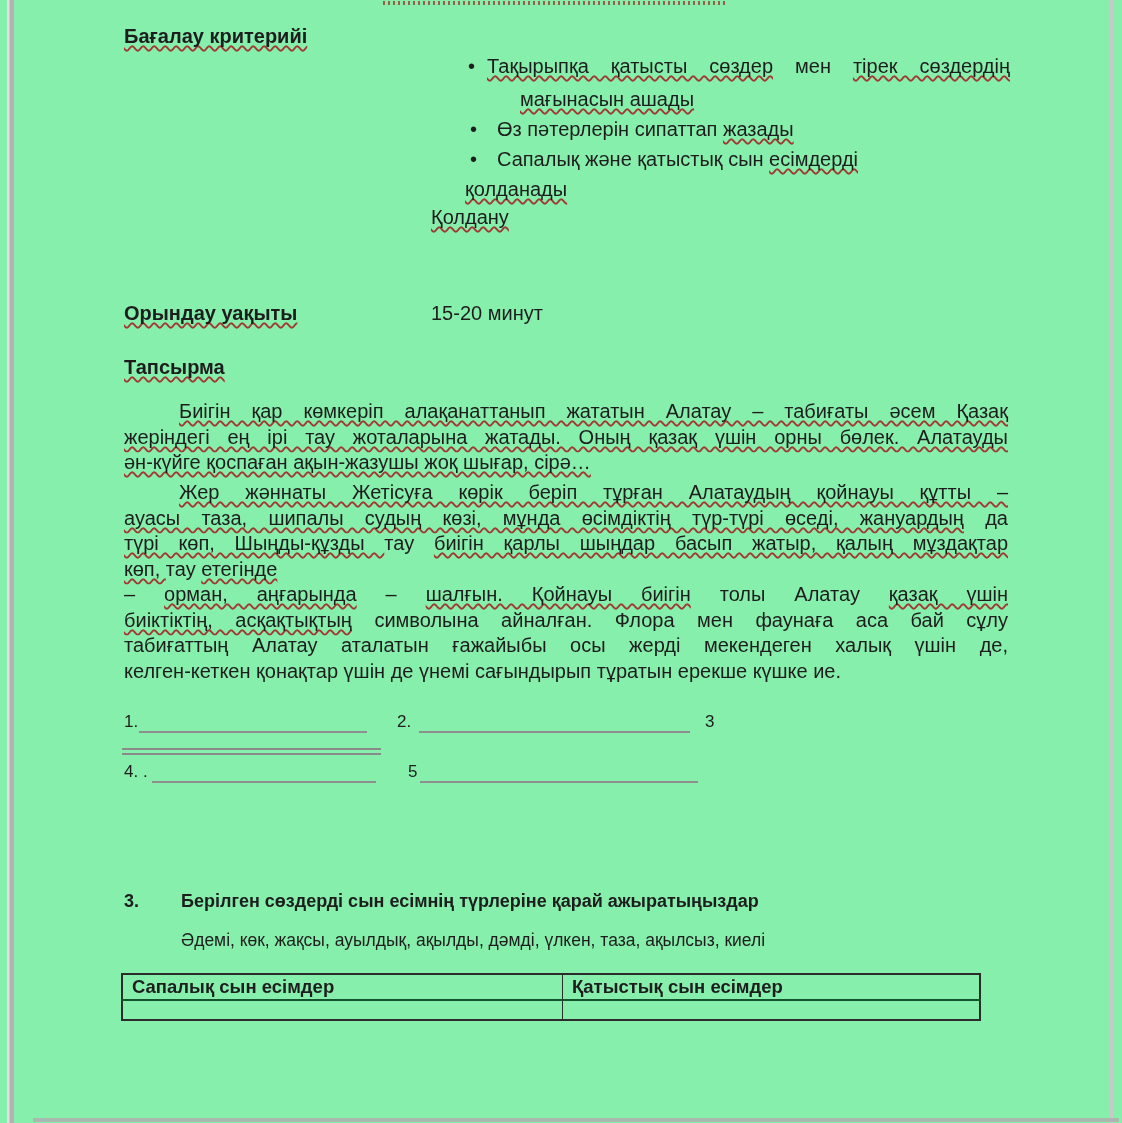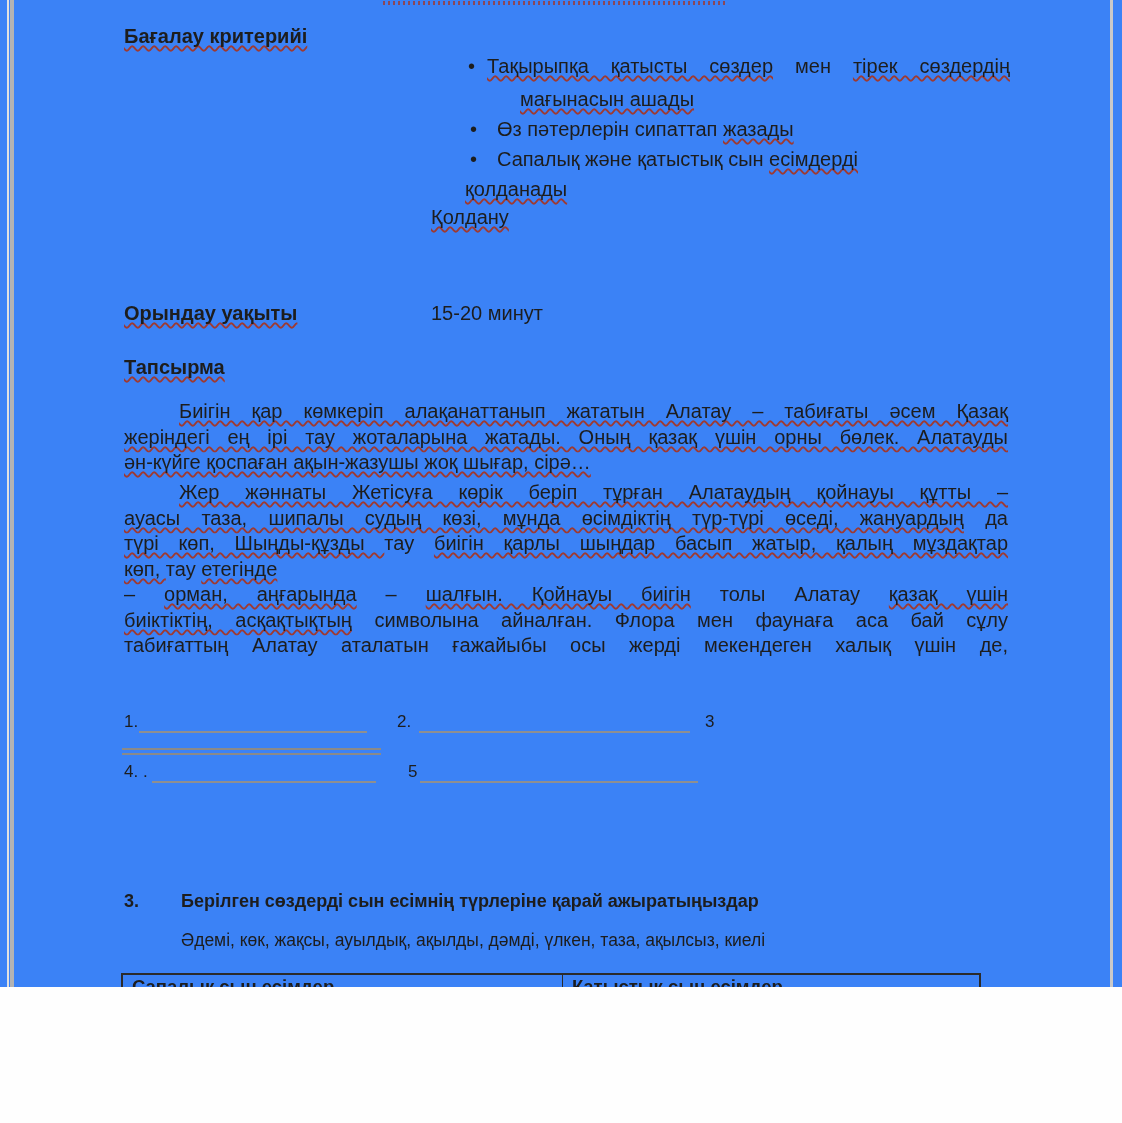--- a/index.html
+++ b/index.html
@@ -1,16 +1,16 @@
 <!DOCTYPE html>
 <html><head>
 <meta charset="utf-8">
 <style>
   html,body{margin:0;padding:0;background:#fefefe;}
-  .canvas{position:relative;width:1122px;height:987px;background:#3b82f6;overflow:hidden;
+  .canvas{position:relative;width:1122px;height:1123px;background:#86efac;overflow:hidden;
           font-family:"Liberation Sans","DejaVu Sans",sans-serif;color:#1d1d1d;}
   .page-content{position:absolute;inset:0;filter:blur(0.3px);}
   
   .vline{position:absolute;top:0;height:1123px;}
   .edge-l1{left:7px;width:2px;background:#e1e1e1;}
   .edge-l2{left:10px;width:4px;background:#b3b3b3;}
   .edge-r{left:1110px;width:3px;background:#c9c9c9;}
   .edge-b{position:absolute;left:33px;top:1118px;width:1086px;height:4px;background:#aeaeae;opacity:.85;}
   
   .top-squiggle{position:absolute;left:383px;top:1px;width:344px;height:4px;opacity:.8;
@@ -25,21 +25,21 @@
       text-underline-offset:2px;text-decoration-skip-ink:none;}
   .bullet-line{position:absolute;font-size:20px;line-height:26px;}
   .bullet-dot{position:absolute;left:6px;top:0;}
   .small{font-size:17px;}
   .blank{position:absolute;height:19px;border-bottom:2px solid #8f8f8f;}
   .dblline{position:absolute;height:3px;border-top:2px solid #8a8a8a;border-bottom:2px solid #8a8a8a;width:259px;}
   
   .kz-table{position:absolute;left:121px;top:973px;width:860px;border-collapse:collapse;table-layout:fixed;}
   .kz-table td{border:1.5px solid #2b2b2b;padding:1px 0 1px 9px;font-size:18.5px;vertical-align:top;}
   .kz-table{border:2px solid #2b2b2b;}
-  .kz-table tr.hdr td{height:22px;border-bottom:2px solid #a3a3a3;}
+  .kz-table tr.hdr td{height:22px;border-bottom:2px solid #14532d;}
   .kz-table tr.empty td{height:16px;}
 </style>
 </head>
 <body>
 
 <div class="canvas">
 
   <div class="vline edge-l1"></div>
   <div class="vline edge-l2"></div>
   <div class="vline edge-r"></div>
@@ -82,20 +82,21 @@
       <div class="wrap just" style="padding-left:55px;"><span class="sq">Жер жәннаты Жетісуға көрік беріп тұрған Алатаудың қойнауы құтты –</span></div>
       <div class="wrap just"><span class="sq">ауасы таза, шипалы судың көзі, мұнда өсімдіктің түр-түрі өседі, жануардың</span><span> да</span></div>
       <div class="wrap just"><span class="sq">түрі көп, Шыңды-құзды </span><span>тау </span><span class="sq">биігін қарлы шыңдар басып жатыр, қалың мұздақтар</span></div>
       <div class="wrap"><span class="sq">көп, </span><span>тау </span><span class="sq">етегінде</span></div>
     </div>
 
     <div class="abs" style="left:124px;top:582px;width:884px;">
       <div class="wrap just"><span>– </span><span class="sq">орман, аңғарында</span><span> – </span><span class="sq">шалғын. Қойнауы биігін</span><span> толы Алатау </span><span class="sq">қазақ үшін</span></div>
       <div class="wrap just"><span class="sq">биіктіктің, асқақтықтың</span><span> символына айналған. Флора мен фаунаға аса бай сұлу</span></div>
       <div class="wrap just"><span>табиғаттың Алатау аталатын ғажайыбы осы жерді мекендеген халық үшін де,</span></div>
+      <div class="wrap"><span>келген-кеткен қонақтар үшін де үнемі сағындырып тұратын ерекше күшке ие.</span></div>
     </div>
 
     <div class="abs small" style="left:124px;top:712px;">1.</div>
     <div class="blank" style="left:139px;top:712px;width:228px;"></div>
     <div class="abs small" style="left:397px;top:712px;">2.</div>
     <div class="blank" style="left:419px;top:712px;width:271px;"></div>
     <div class="abs small" style="left:705px;top:712px;">3</div>
 
     <div class="dblline" style="left:122px;top:748px;"></div>
 

